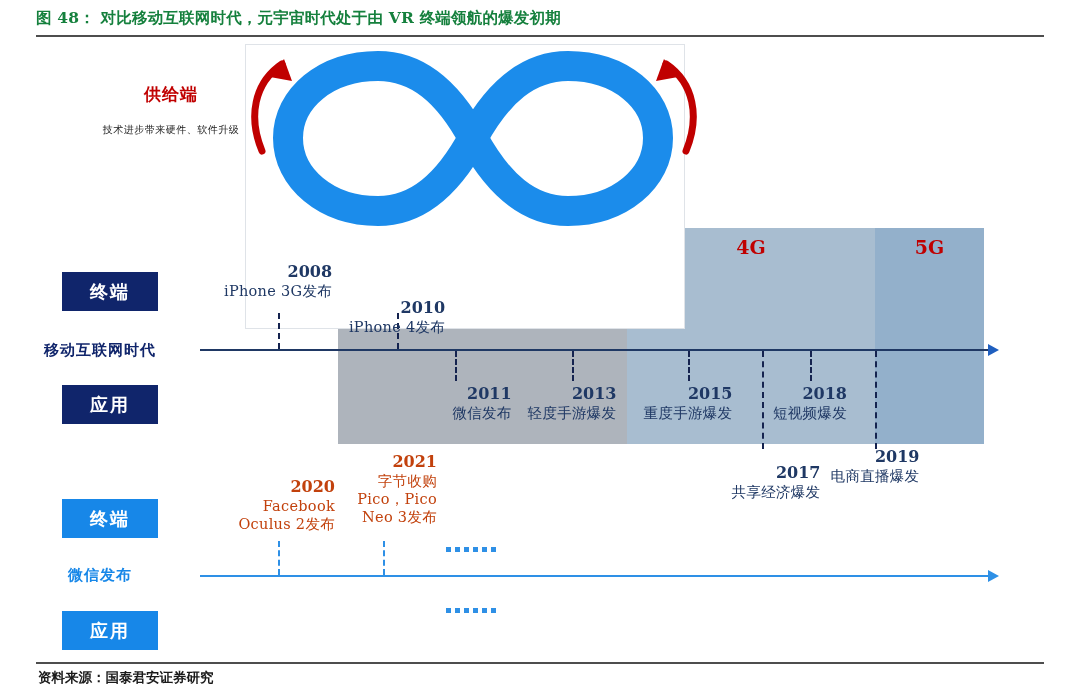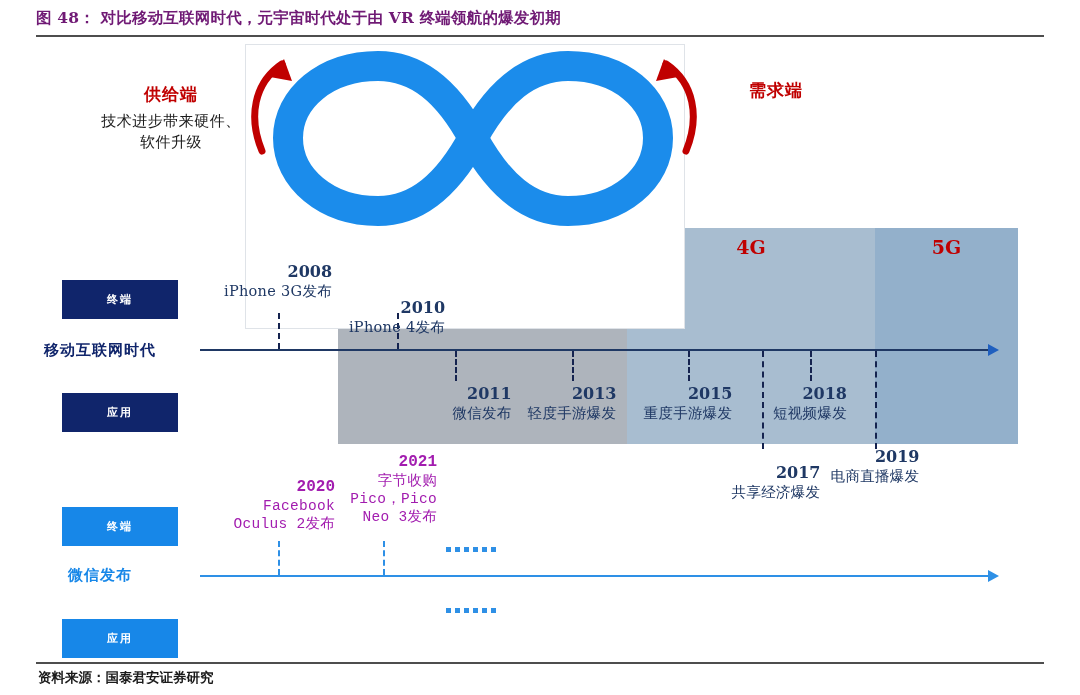--- a/index.html
+++ b/index.html
@@ -17,21 +17,21 @@
 
   
   #figure-title {
     position: absolute;
     left: 36px;
     top: 8px;
     width: 1010px;
     font-family: "DejaVu Serif", "Liberation Serif", serif;
     font-weight: bold;
     font-size: 15.5px;
-    color: #701a75;
+    color: #15803d;
     letter-spacing: 0.2px;
     white-space: nowrap;
   }
   #title-rule {
     position: absolute;
     left: 36px;
     top: 35px;
     width: 1008px;
     height: 2px;
     background: #4d4d4d;
@@ -68,21 +68,21 @@
     top: 8px;
     width: 100%;
     text-align: center;
     font-family: "DejaVu Serif", "Liberation Serif", serif;
     font-weight: bold;
     font-size: 19px;
     color: #c00000;
   }
   #band-3g { left: 338px; width: 289px; background: #aeb4bc; }
   #band-4g { left: 627px; width: 248px; background: #a8bdd0; }
-  #band-5g { left: 875px; width: 143px; background: #93b0cb; }
+  #band-5g { left: 875px; width: 109px; background: #93b0cb; }
 
   
   #infinity-card {
     position: absolute;
     left: 245px;
     top: 44px;
     width: 440px;
     height: 285px;
     background: #ffffff;
     border: 1px solid #dfe3e8;
@@ -106,45 +106,44 @@
     position: absolute;
     font-family: "DejaVu Serif", "Liberation Serif", serif;
     text-align: center;
     line-height: 1.45;
   }
   .annotation .ann-head {
     display: block;
     color: #c00000;
     font-weight: bold;
     font-size: 17px;
-    margin-bottom: 4px;
+    margin-bottom: 16px;
     letter-spacing: 1px;
   }
   .annotation .ann-body {
     display: block;
     color: #1a1a1a;
-    font-size: 15px;
+    font-size: 10px;
     letter-spacing: 0.5px;
   }
   #annotation-supply { left: 96px; top: 82px; width: 150px; }
   #annotation-demand { left: 696px; top: 78px; width: 160px; }
 
   
   .row-box {
     position: absolute;
-    width: 116px;
+    width: 96px;
     height: 39px;
     line-height: 39px;
     text-align: center;
     color: #ffffff;
     font-family: "DejaVu Serif", "Liberation Serif", serif;
     font-weight: bold;
-    font-size: 11px;
+    font-size: 18px;
     letter-spacing: 2px;
-    margin-top: 8px;
   }
   .row-box.navy { background: #10256b; }
   .row-box.bright { background: #1787e8; }
   #box-terminal-mobile { left: 62px; top: 272px; }
   #box-app-mobile     { left: 62px; top: 385px; }
   #box-terminal-meta  { left: 62px; top: 499px; }
   #box-app-meta       { left: 62px; top: 611px; }
 
   
   .era-label {
@@ -194,21 +193,21 @@
     display: block;
     font-weight: bold;
     font-size: 16px;
   }
   .event .ev-desc {
     display: block;
     font-size: 14.5px;
     letter-spacing: 0.3px;
   }
   .event.navy .ev-year, .event.navy .ev-desc { color: #1f3864; }
-  .event.blue .ev-year, .event.blue .ev-desc { color: #a21caf; font-family: Liberation Mono, monospace; }
+  .event.blue .ev-year, .event.blue .ev-desc { color: #c2410c; }
 
   
   .dots {
     position: absolute;
     display: flex;
     gap: 4px;
   }
   .dots i {
     display: block;
     width: 5px;
@@ -255,21 +254,20 @@
   <path d="M38 96 C 52 62, 46 28, 18 9" fill="none" stroke="#c00000" stroke-width="7" stroke-linecap="round"></path>
   <path d="M16 4 L 8 26 L 30 22 Z" fill="#c00000"></path>
 </svg>
 
 <div class="annotation" id="annotation-supply">
   <span class="ann-head">供给端</span>
   <span class="ann-body">技术进步带来硬件、软件升级</span>
 </div>
 
 <div class="annotation" id="annotation-demand">
-  <span class="ann-head">需求端</span>
 </div>
 
 <div class="row-box navy" id="box-terminal-mobile">终端</div>
 <div class="row-box navy" id="box-app-mobile">应用</div>
 <div class="row-box bright" id="box-terminal-meta">终端</div>
 <div class="row-box bright" id="box-app-meta">应用</div>
 
 <div class="era-label" id="era-mobile">移动互联网时代</div>
 <div class="era-label" id="era-meta">微信发布</div>
 

